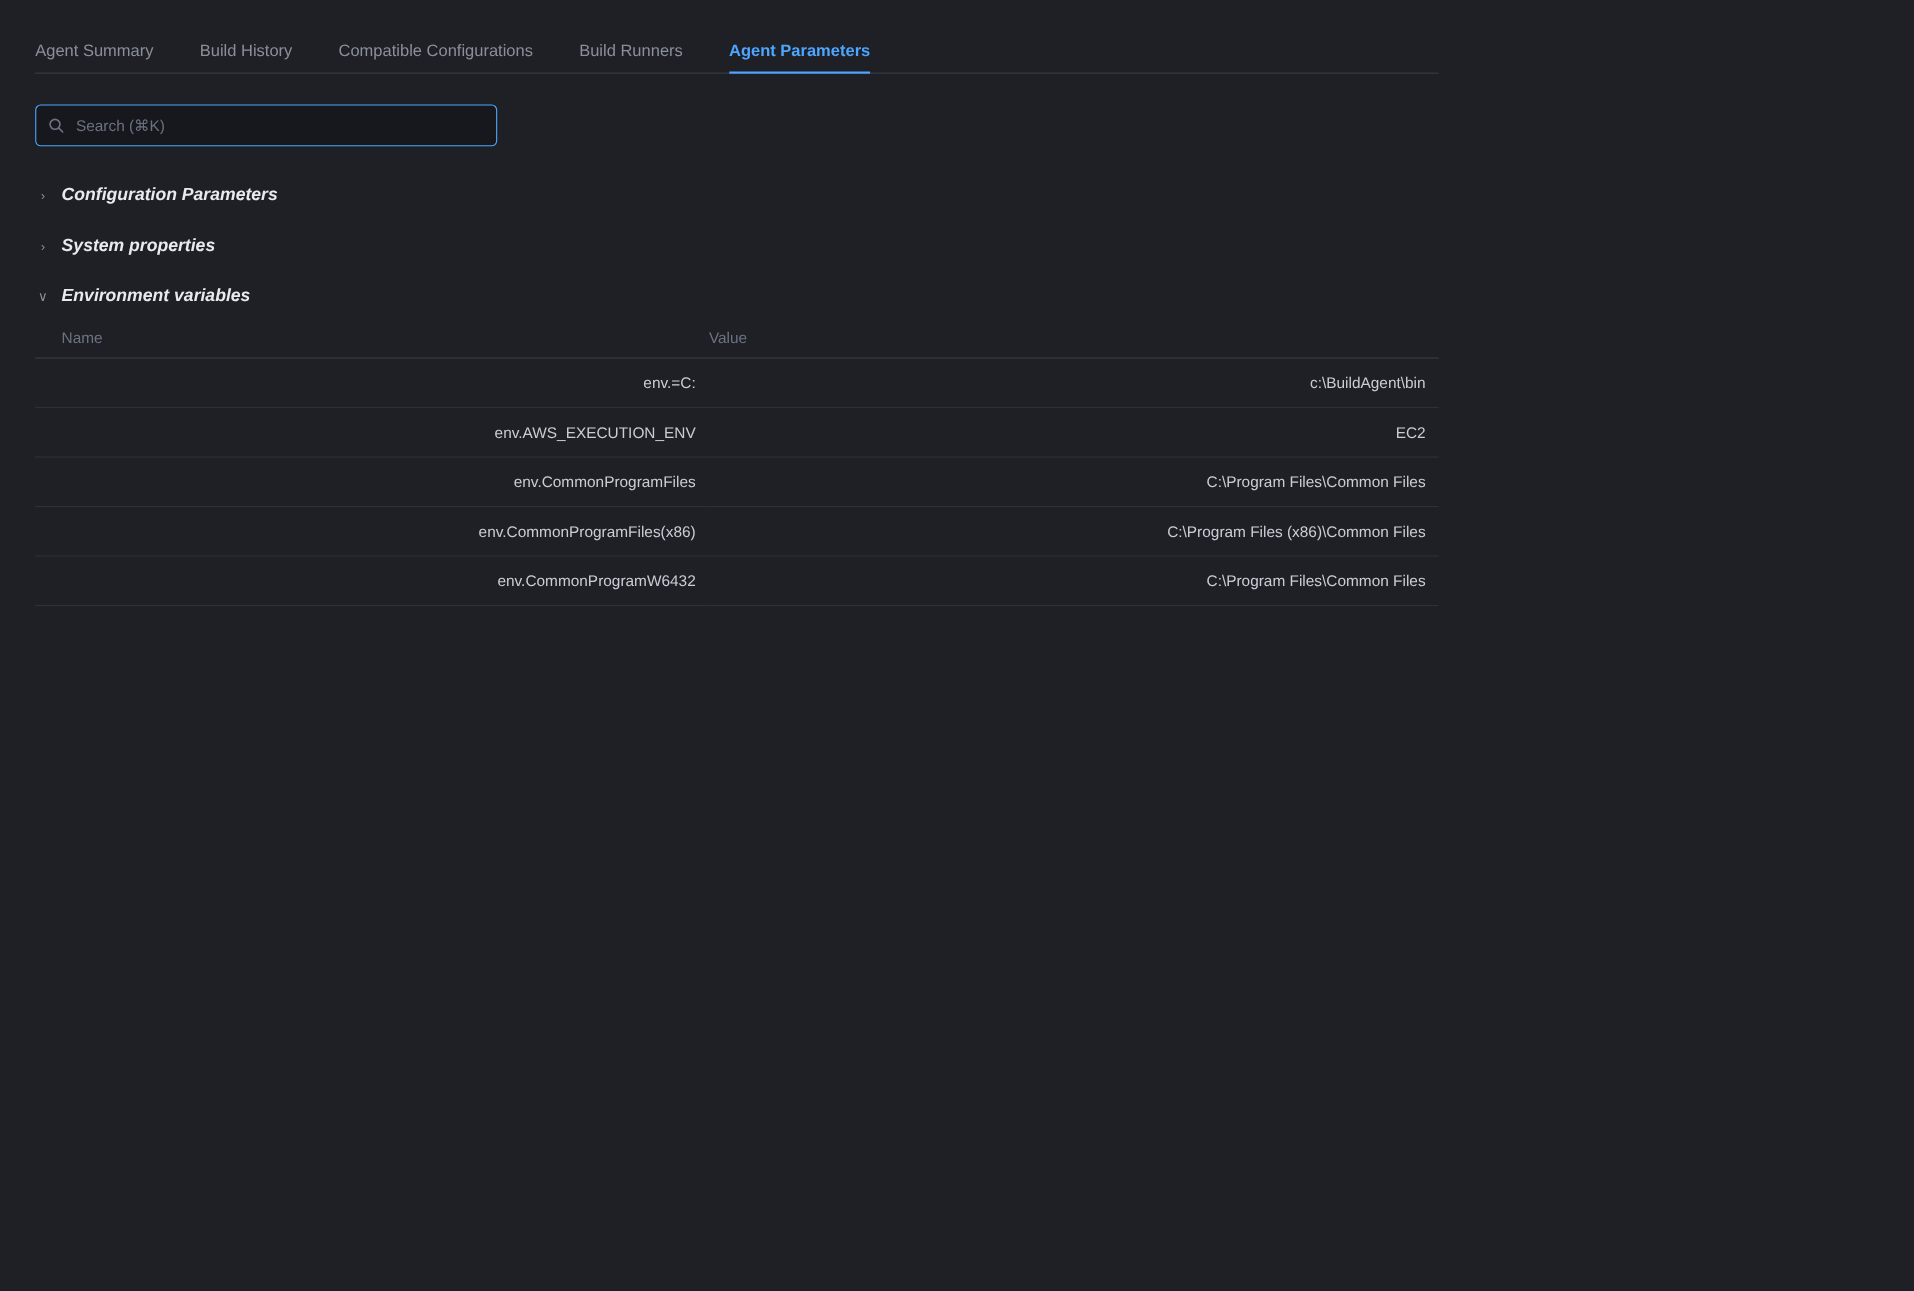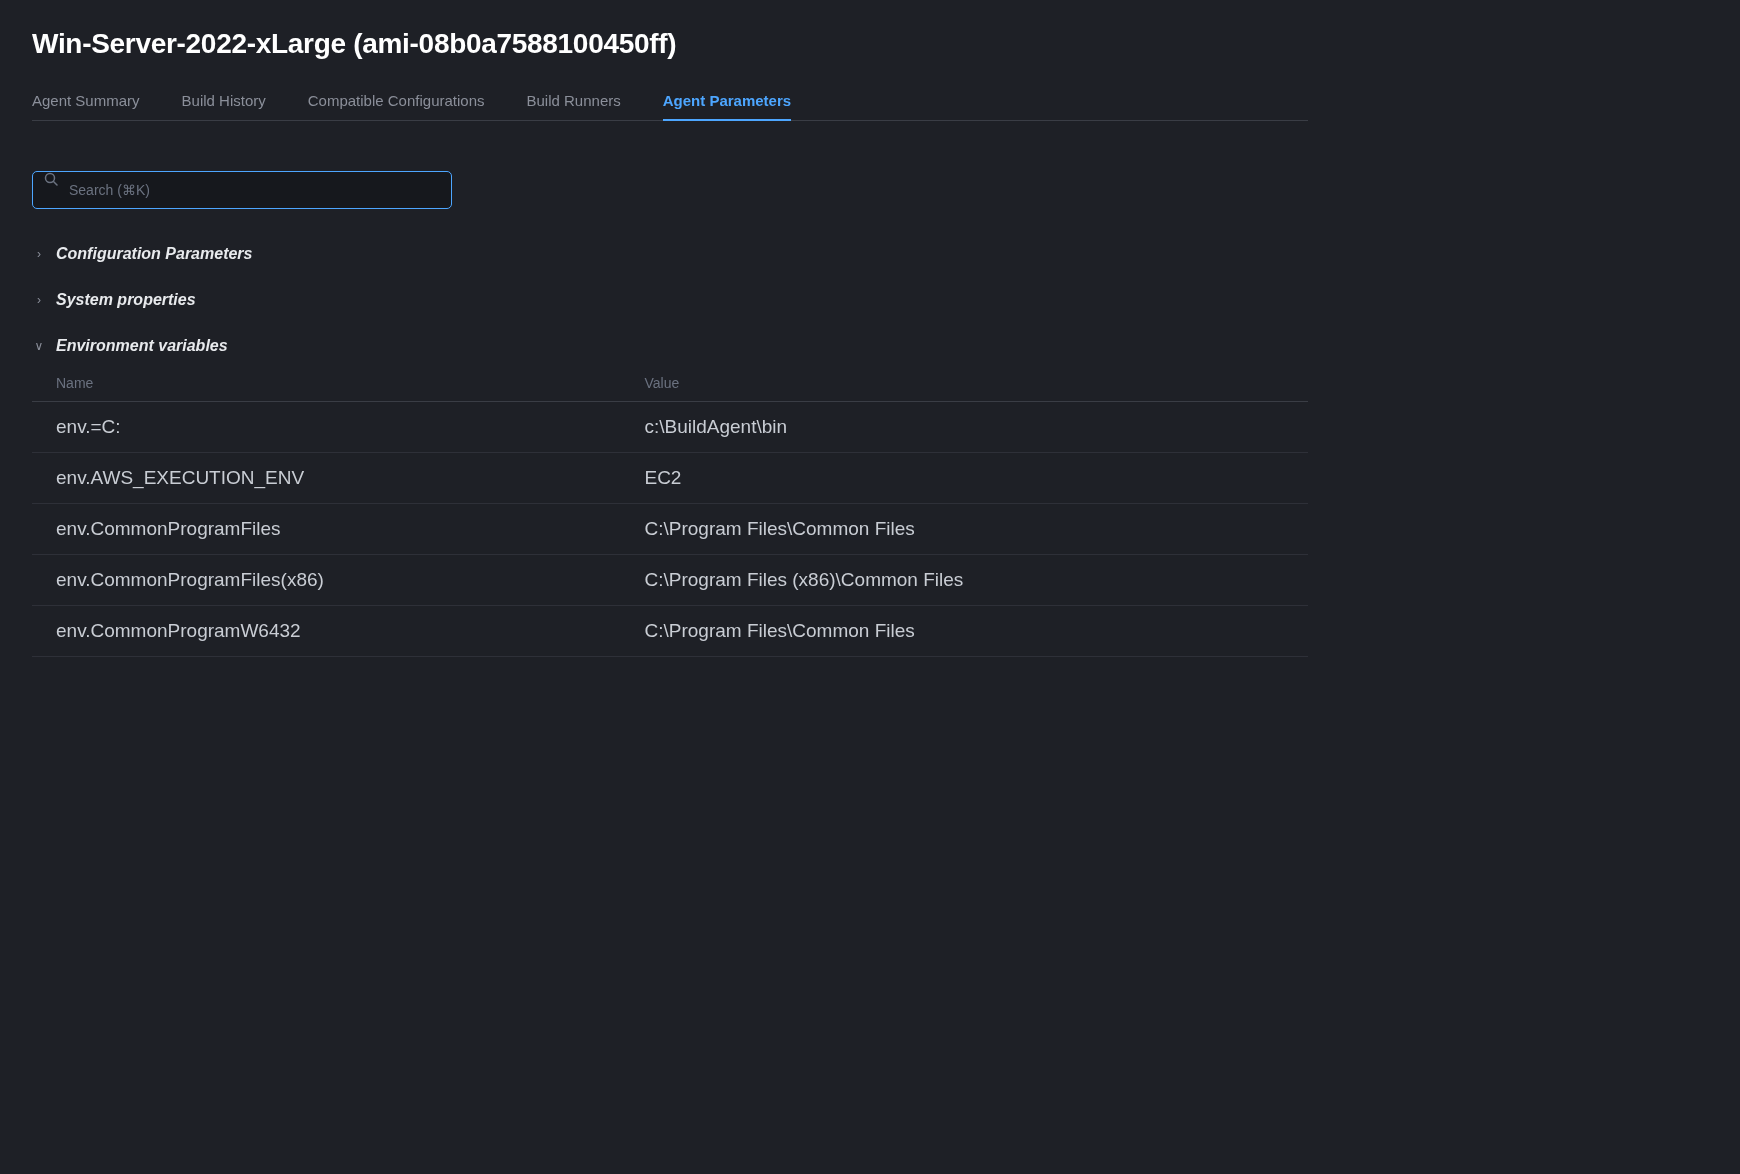--- a/index.html
+++ b/index.html
@@ -90,21 +90,20 @@
     .search-input {
       width: 100%;
       background: #16181d;
       border: 1px solid #4da6ff;
       border-radius: 5px;
       color: #8b8f9a;
       font-size: 14px;
       padding: 10px 12px 10px 36px;
       font-family: inherit;
       outline: none;
-      margin-top: 22px;
     }
 
     .search-input::placeholder {
       color: #6b7280;
     }
 
     
     .section {
       margin-bottom: 4px;
     }
@@ -173,41 +172,41 @@
       font-size: 14px;
       padding: 8px 12px 10px 0;
     }
 
     .params-table th:first-child {
       padding-left: 24px;
     }
 
     .params-table td {
       padding: 14px 12px 14px 0;
-      font-size: 19px;
+      font-size: 14px;
       color: #c9cdd4;
       border-bottom: 1px solid #2e3038;
       vertical-align: middle;
+      text-align: right;
     }
 
     .params-table td:first-child {
       padding-left: 24px;
       width: 48%;
     }
 
     .params-table td:last-child {
       color: #c9cdd4;
     }
   </style>
 </head>
 <body>
 
 <div class="page-container">
 
-  <h1 class="page-title">Win-Server-2022-xLarge (ami-08b0a7588100450ff)</h1>
 
   <nav class="tabs">
     <div class="tab">Agent Summary</div>
     <div class="tab">Build History</div>
     <div class="tab">Compatible Configurations</div>
     <div class="tab">Build Runners</div>
     <div class="tab active">Agent Parameters</div>
   </nav>
 
 

